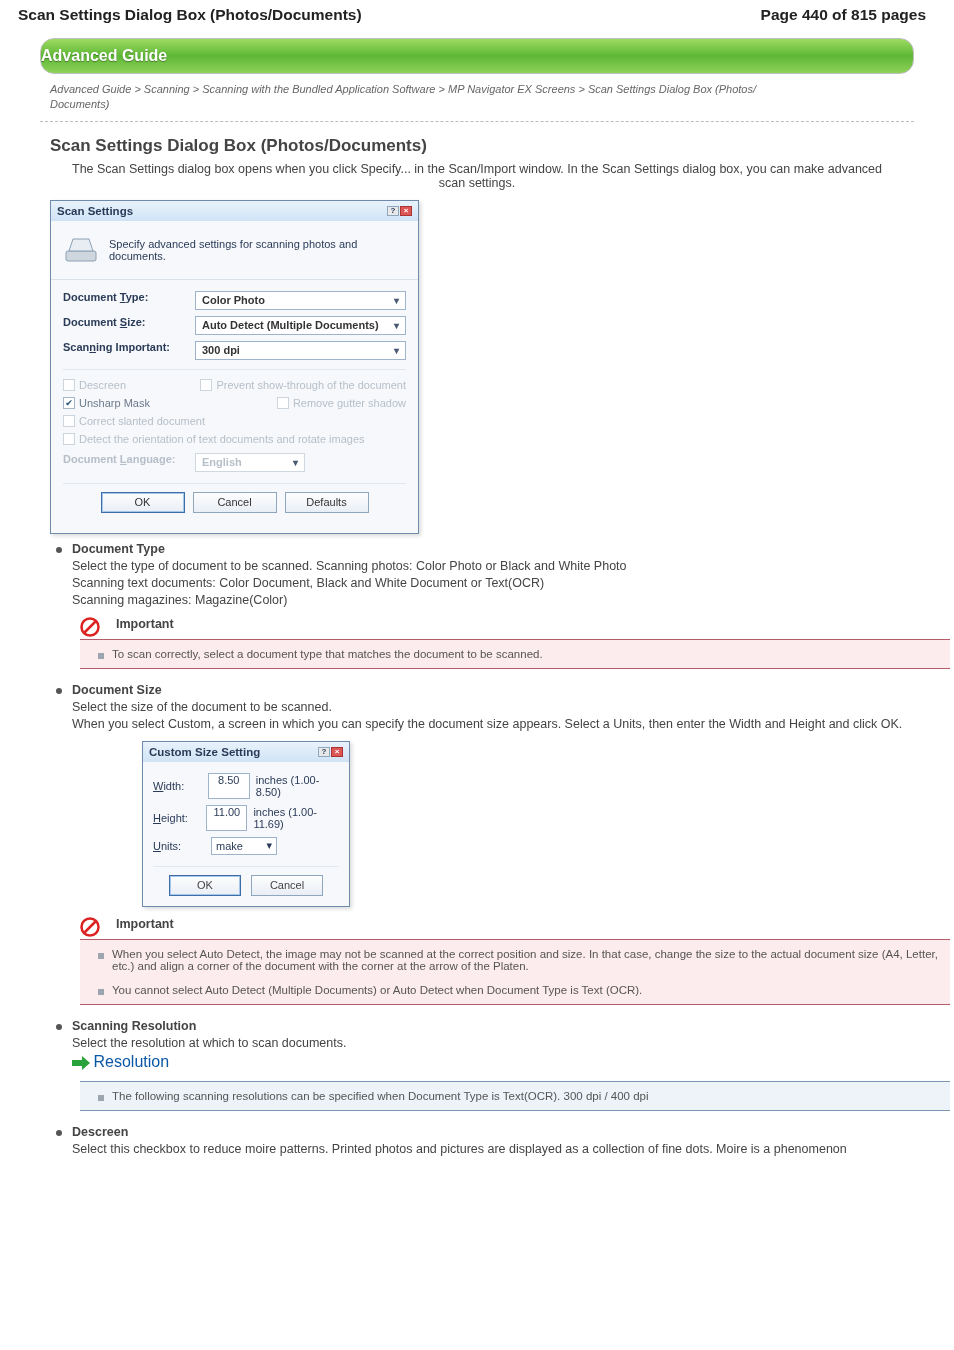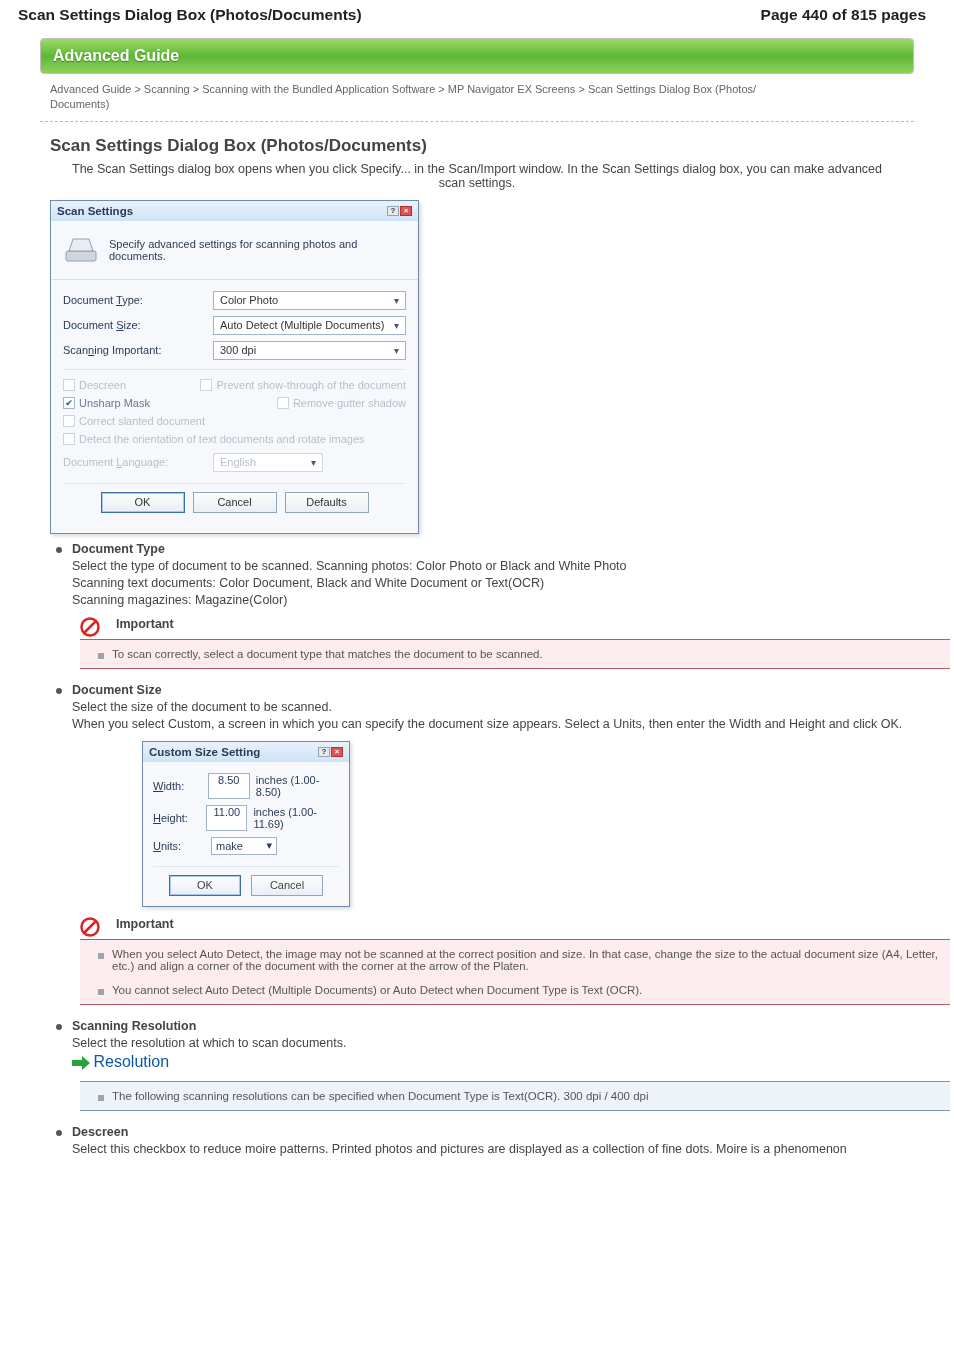--- a/index.html
+++ b/index.html
@@ -20,35 +20,35 @@
     font-size: 15.5px;
     font-weight: bold;
     color: #222;
   }
 
   .banner {
     margin: 8px 40px 0 40px;
     height: 36px;
     background: linear-gradient(#9ddb61, #5eb736, #8ed25a);
     border: 1px solid #bfbfbf;
-    border-radius: 4px;
+    border-radius: 14px;
     display: flex;
     align-items: center;
-    padding-left: 12px;
     color: #fff;
     font-weight: bold;
     font-size: 16px;
     text-shadow: 0 1px 1px rgba(0,0,0,0.35);
   }
 
   .breadcrumbs {
     margin: 8px 40px 0 50px;
     font-size: 11px;
     color: #666;
     line-height: 1.4;
+    font-style: italic;
   }
 
   .bc-row { display: block; }
 
   hr.divider {
     margin: 8px 40px;
     border: 0;
     border-top: 1px dashed #bbb;
     height: 0;
   }
@@ -86,21 +86,21 @@
   .dlg-head {
     display: flex;
     align-items: center;
     gap: 10px;
     padding: 10px 12px;
     border-bottom: 1px solid #d8e0ea;
   }
   .dlg-head .hicon svg { width: 36px; height: 36px; }
   .dlg-head .htxt { color: #2a3b58; }
   .dlg-body { padding: 8px 12px 10px 12px; }
-  .form-row { display: flex; align-items: center; gap: 22px; padding: 3px 0; }
+  .form-row { display: flex; gap: 4px; padding: 3px 0; font-weight: bold; }
   .form-row .lbl { width: 128px; color: #2a3b58; }
   .form-row .lbl .u { text-decoration: underline; }
   .select {
     flex: 1;
     border: 1px solid #9db4cc;
     background: #fff;
     height: 19px;
     padding: 0 6px;
     position: relative;
     font-size: 11px;

